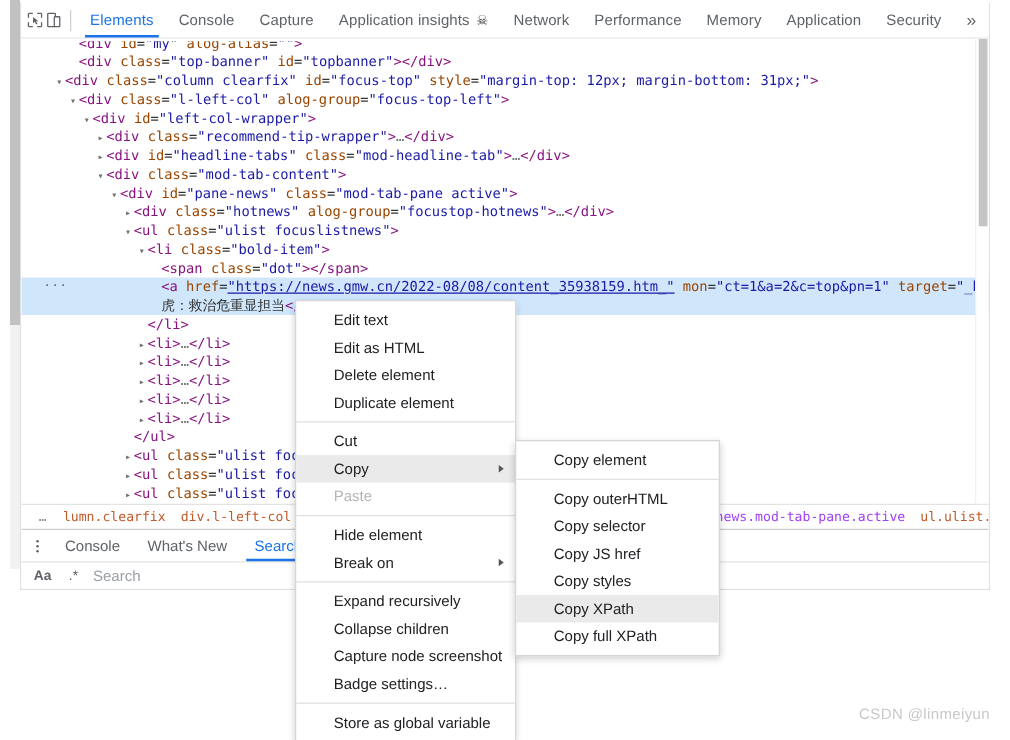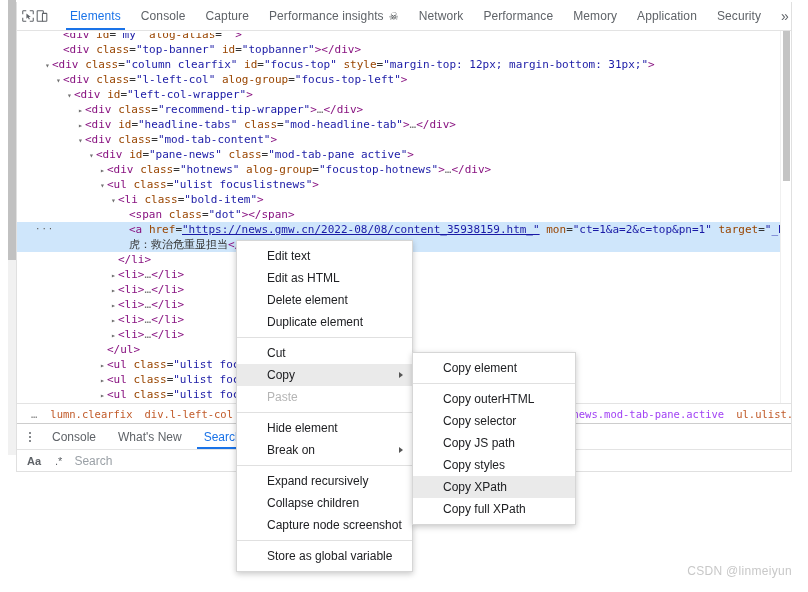--- a/index.html
+++ b/index.html
@@ -347,21 +347,21 @@
       <div class="tab selected">
         <span>Elements</span>
       </div>
       <div class="tab">
         <span>Console</span>
       </div>
       <div class="tab">
         <span>Capture</span>
       </div>
       <div class="tab">
-        <span>Performance insights</span>
+        <span>Application insights</span>
         <span class="warn-glyph">☠</span>
       </div>
       <div class="tab">
         <span>Network</span>
       </div>
       <div class="tab">
         <span>Performance</span>
       </div>
       <div class="tab">
         <span>Memory</span>
@@ -479,39 +479,42 @@
       <div class="sep"></div>
       <div class="mi">
         <span>Expand recursively</span>
       </div>
       <div class="mi">
         <span>Collapse children</span>
       </div>
       <div class="mi">
         <span>Capture node screenshot</span>
       </div>
+      <div class="mi">
+        <span>Badge settings…</span>
+      </div>
       <div class="sep"></div>
       <div class="mi">
         <span>Store as global variable</span>
       </div>
     </div>
 
   <div class="ctxmenu" id="ctx-sub">
       <div class="mi">
         <span>Copy element</span>
       </div>
       <div class="sep"></div>
       <div class="mi">
         <span>Copy outerHTML</span>
       </div>
       <div class="mi">
         <span>Copy selector</span>
       </div>
       <div class="mi">
-        <span>Copy JS path</span>
+        <span>Copy JS href</span>
       </div>
       <div class="mi">
         <span>Copy styles</span>
       </div>
       <div class="mi highlight">
         <span>Copy XPath</span>
       </div>
       <div class="mi">
         <span>Copy full XPath</span>
       </div>

